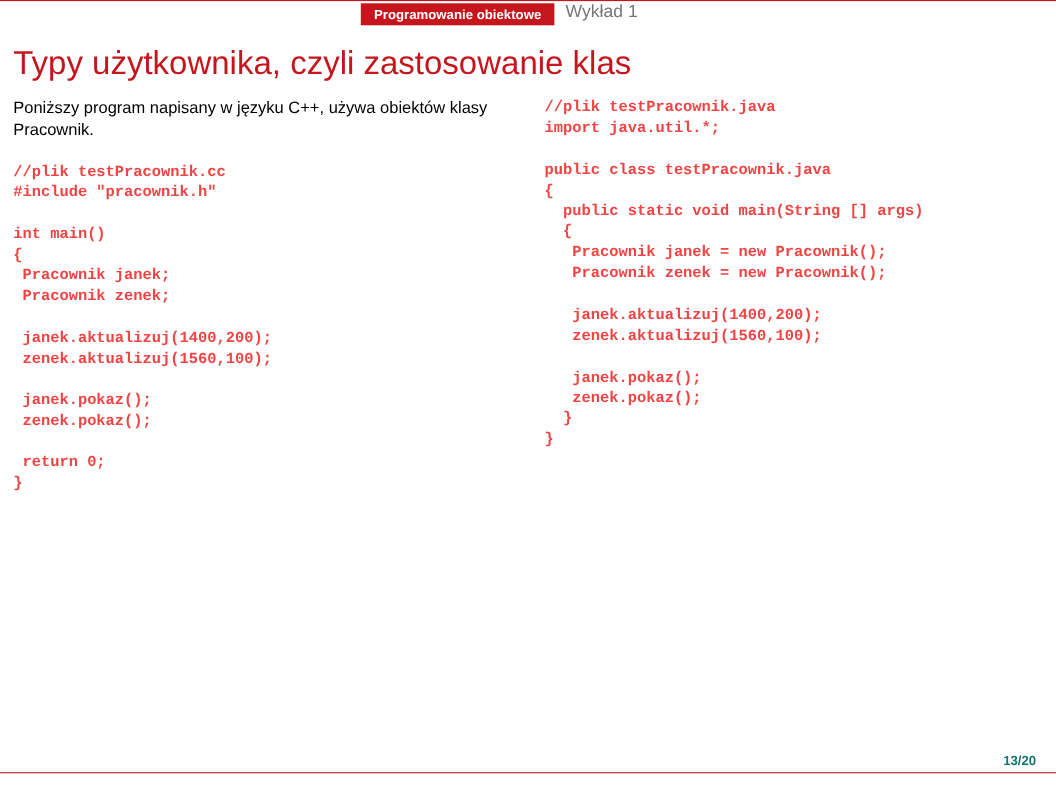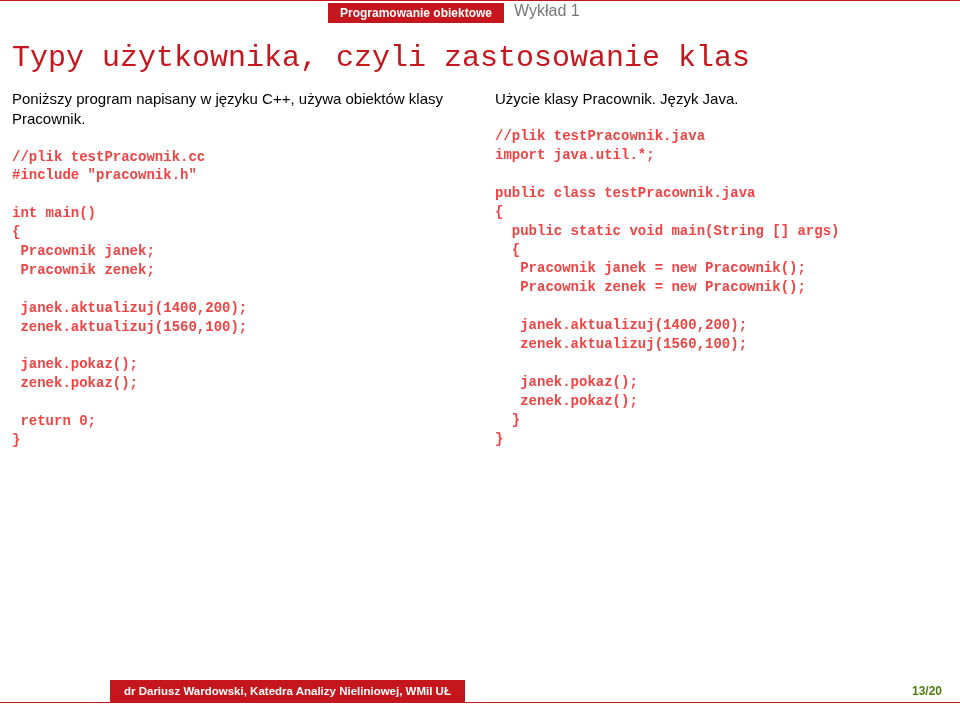--- a/index.html
+++ b/index.html
@@ -2,28 +2,28 @@
 <html><head>
 <meta charset="utf-8">
 <style>
   * { box-sizing: border-box; margin: 0; padding: 0; }
   html, body { width: 960px; height: 720px; background: #fff; font-family: Arial, Helvetica, sans-serif; }
   .slide { width: 960px; height: 720px; position: relative; background: #fff; display: flex; flex-direction: column; }
   .topline { height: 1px; background: #c4161c; width: 100%; }
   .header { display: flex; align-items: flex-end; height: 22px; }
   .header-red { background: #c4161c; color: #fff; font-size: 12px; font-weight: bold; padding: 3px 12px 3px 12px; white-space: nowrap; }
   .header-gray { color: #777; font-size: 16px; padding: 3px 10px; white-space: nowrap; }
-  .title { color: #c4161c; font-size: 30px; font-weight: normal; padding: 18px 12px 14px 12px; font-family: Liberation Mono, monospace; }
+  .title { color: #c4161c; font-size: 30px; font-weight: normal; padding: 18px 12px 14px 12px; font-family: Liberation Sans, sans-serif; }
   .body { display: flex; flex: 1; padding: 0 12px 0 12px; gap: 30px; }
   .col { flex: 1; min-width: 0; }
   .para { font-size: 15px; color: #000; line-height: 1.35; margin-bottom: 18px; font-family: Arial, sans-serif; }
   .code { font-family: "Courier New", Courier, monospace; font-size: 14px; font-weight: bold; white-space: pre; color: #ef4444; line-height: 1.35; }
   .footer { position: absolute; bottom: 18px; left: 0; right: 0; height: 22px; display: flex; align-items: stretch; }
   .footer-red { background: #c4161c; color: #fff; font-size: 11.5px; font-weight: bold; padding: 3px 14px 3px 14px; margin-left: 110px; display:flex; align-items:center; }
-  .footer-gray { color: #4d7c0f; font-size: 12px; font-weight: bold; margin-left: auto; margin-right: 18px; display:flex; align-items:center; }
+  .footer-gray { color: #0f766e; font-size: 12px; font-weight: bold; margin-left: auto; margin-right: 18px; display:flex; align-items:center; }
   .footer-line { position:absolute; bottom: 17px; left:0; right:0; height:1px; background:#c4161c; }
 </style>
 </head>
 <body>
 
 <div class="slide">
   <div class="topline"></div>
   <div class="header">
     <div style="flex:0 0 328px"></div>
     <div class="header-red">Programowanie obiektowe</div>
@@ -46,21 +46,20 @@
  janek.aktualizuj(1400,200);
  zenek.aktualizuj(1560,100);
 
  janek.pokaz();
  zenek.pokaz();
 
  return 0;
 }</div>
     </div>
     <div class="col">
-      <div class="para">Użycie klasy Pracownik. Język Java.</div>
       <div class="code">//plik testPracownik.java
 import java.util.*;
 
 public class testPracownik.java
 {
   public static void main(String [] args)
   {
    Pracownik janek = new Pracownik();
    Pracownik zenek = new Pracownik();
 
@@ -69,16 +68,15 @@
 
    janek.pokaz();
    zenek.pokaz();
   }
 }</div>
     </div>
   </div>
 
   <div class="footer-line"></div>
   <div class="footer">
-    <div class="footer-red">dr Dariusz Wardowski, Katedra Analizy Nieliniowej, WMiI UŁ</div>
     <div class="footer-gray">13/20</div>
   </div>
 </div>
 
 </body></html>

